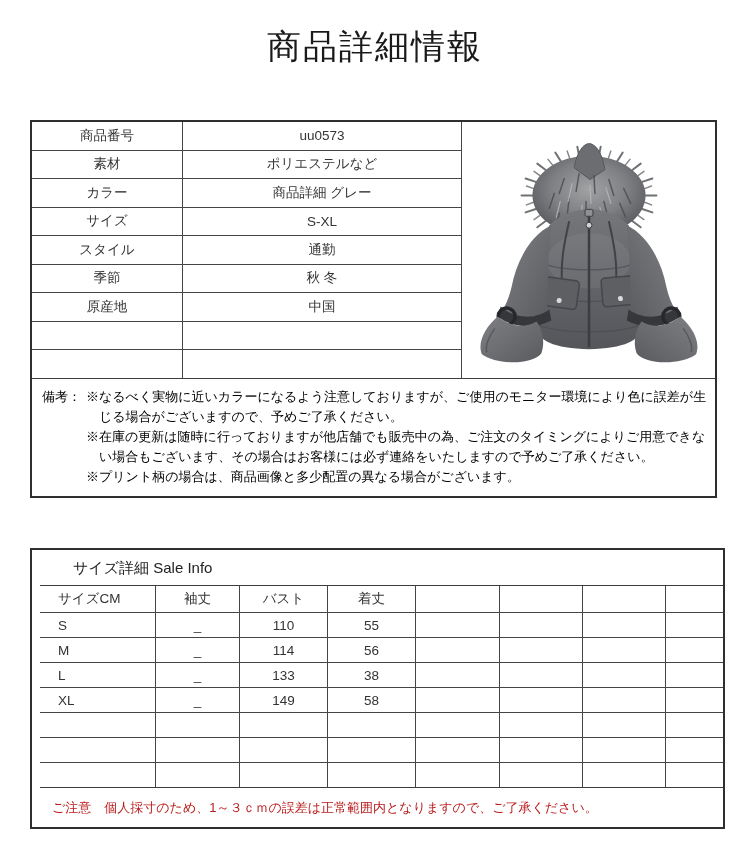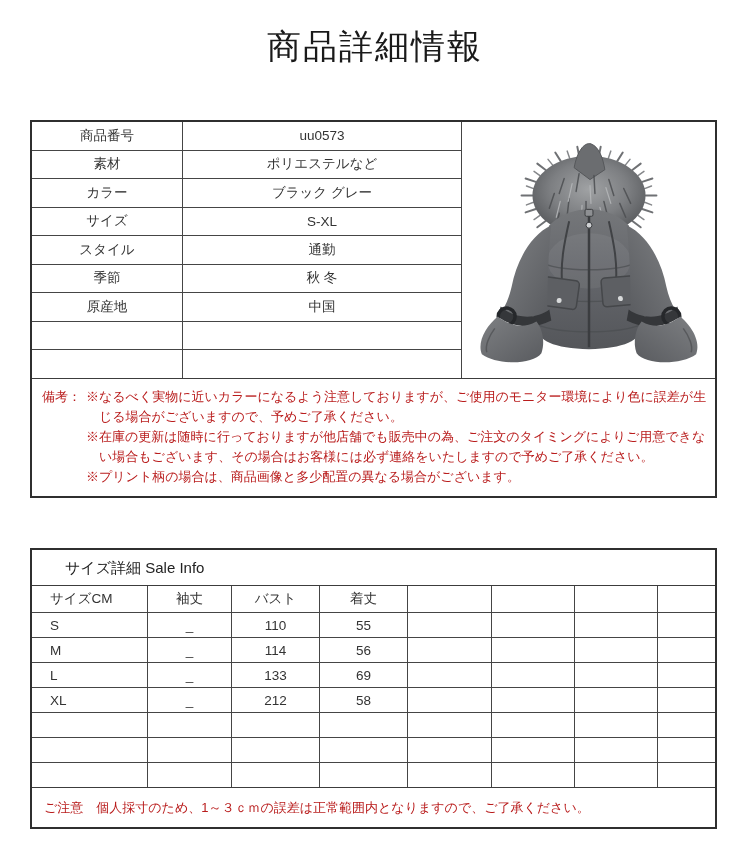--- a/index.html
+++ b/index.html
@@ -7,38 +7,38 @@
     position:relative; width:750px; height:846px; background:#fff;
     font-family:"Liberation Sans", sans-serif; color:#333; overflow:hidden;
   }
   .page-title {
     position:absolute; top:24px; left:0; width:750px; text-align:center;
     font-family:"Liberation Serif","DejaVu Serif",serif;
     font-size:34px; letter-spacing:2px; color:#1a1a1a; font-weight:400;
   }
   .box { position:absolute; left:30px; width:683px; border:2px solid #2f2f2f; background:#fff; }
   .box-info { top:120px; }
-  .box-size { top:548px; }
+  .box-size { top:548px;padding-left:8px; }
   .box-header {
     height:35px; line-height:35px; padding-left:33px; font-size:15px; color:#222;
     border-bottom:1px solid #3c3c3c; white-space:nowrap;
   }
   table { border-collapse:collapse; border-style:hidden; width:100%; table-layout:fixed; }
   td {
     border:1px solid #454545; font-size:13.5px; color:#333; text-align:center;
     padding:0; overflow:hidden; white-space:nowrap; vertical-align:middle;
   }
   .info-table td { height:27.5px; }
   .col-label { width:150px; }
   .col-value { width:278px; }
   .img-cell { background:#fff; vertical-align:middle; }
   .img-cell svg { display:block; margin:4px auto 0 auto; }
   .notes {
     border-top:1px solid #3c3c3c; display:flex; align-items:flex-start;
-    padding:8px 8px 9px 10px; font-size:13px; line-height:20px; color:#b91c1c;
+    padding:8px 8px 9px 10px; font-size:13px; line-height:20px; color:#000000;
     min-height:98px;
   }
   .notes-label { flex:0 0 44px; white-space:nowrap; }
   .notes-items { flex:1; }
   .note-item { padding-left:13px; text-indent:-13px; }
   .size-table td.sz-head { height:26px;margin-left:44px; }
   .size-table td { height:24px; }
   .size-table td.left { text-align:left; padding-left:18px; }
   .caution {
     border-top:1px solid #3c3c3c; height:39px; display:flex; align-items:center;
@@ -190,21 +190,21 @@
             <use href="#sleeveL" transform="translate(250,0) scale(-1,1)"></use>
           </svg>
         </td>
       </tr>
       <tr>
         <td>素材</td>
         <td>ポリエステルなど</td>
       </tr>
       <tr>
         <td>カラー</td>
-        <td>ブラック グレー</td>
+        <td>商品詳細 グレー</td>
       </tr>
       <tr>
         <td>サイズ</td>
         <td>S-XL</td>
       </tr>
       <tr>
         <td>スタイル</td>
         <td>通勤</td>
       </tr>
       <tr>
@@ -268,30 +268,30 @@
         <td>56</td>
         <td></td>
         <td></td>
         <td></td>
         <td></td>
       </tr>
       <tr>
         <td class="left">L</td>
         <td>_</td>
         <td>133</td>
-        <td>69</td>
+        <td>38</td>
         <td></td>
         <td></td>
         <td></td>
         <td></td>
       </tr>
       <tr>
         <td class="left">XL</td>
         <td>_</td>
-        <td>212</td>
+        <td>149</td>
         <td>58</td>
         <td></td>
         <td></td>
         <td></td>
         <td></td>
       </tr>
       <tr>
         <td class="left"></td>
         <td></td>
         <td></td>

